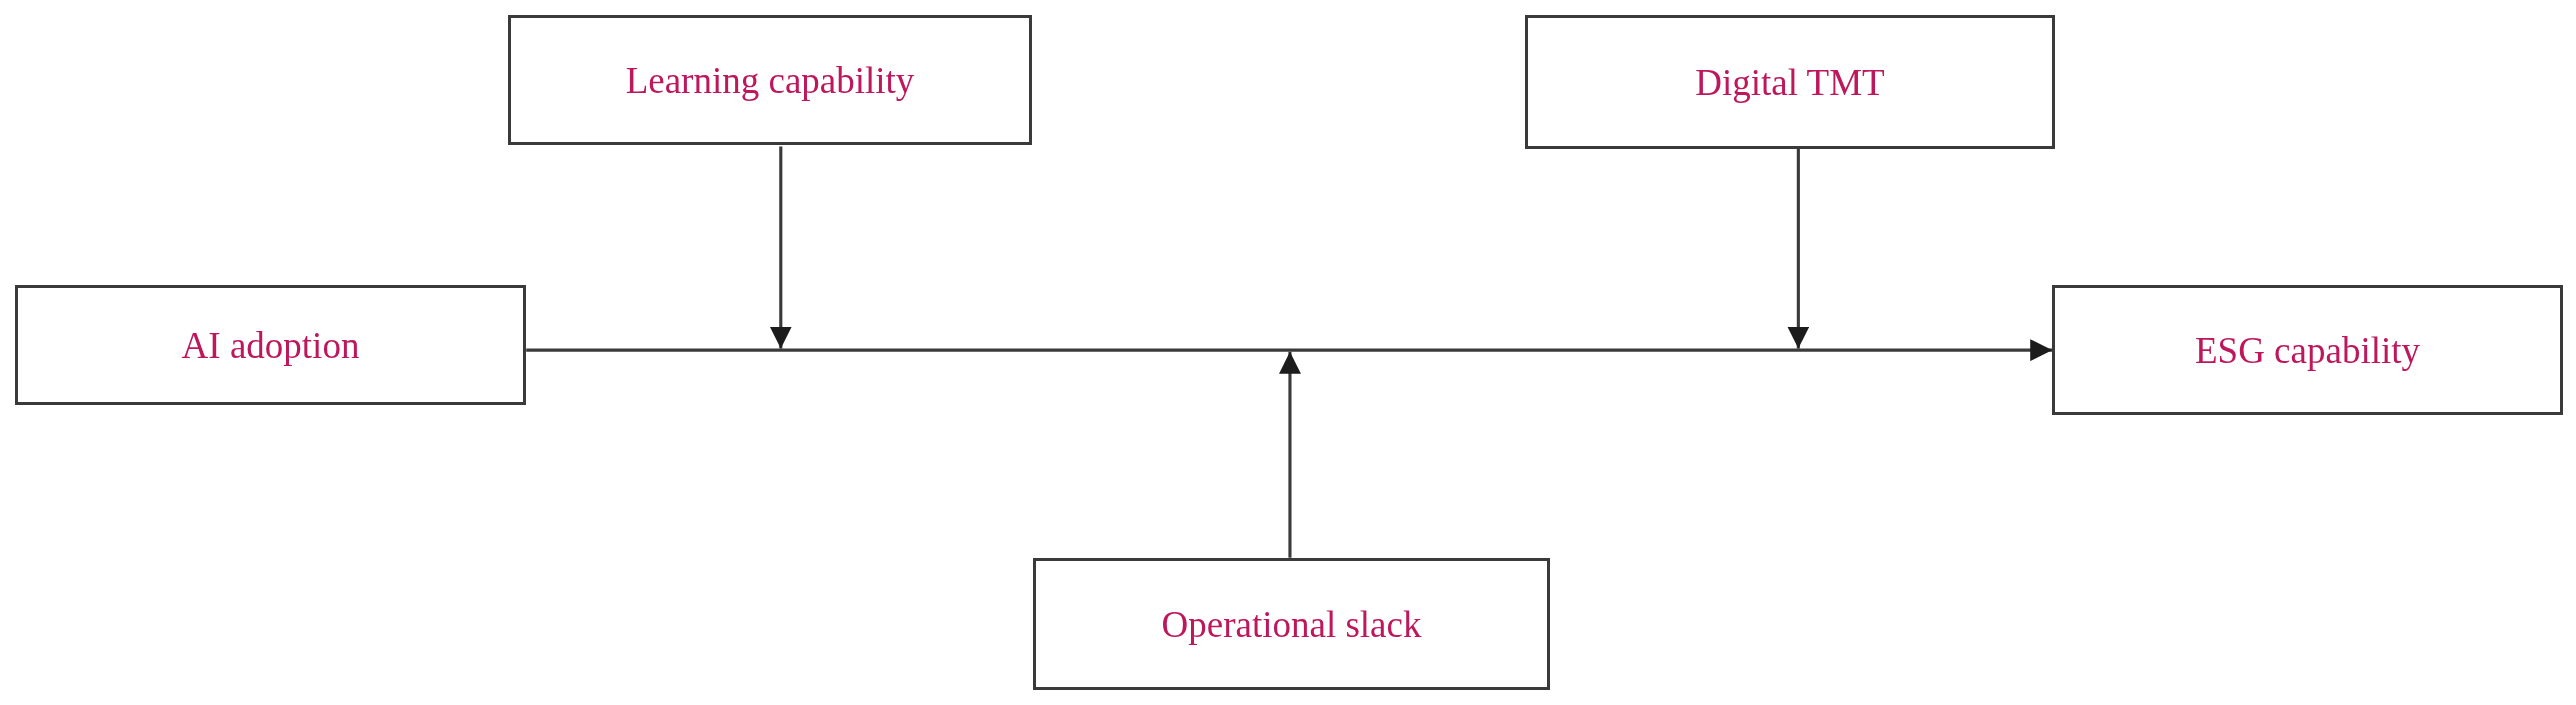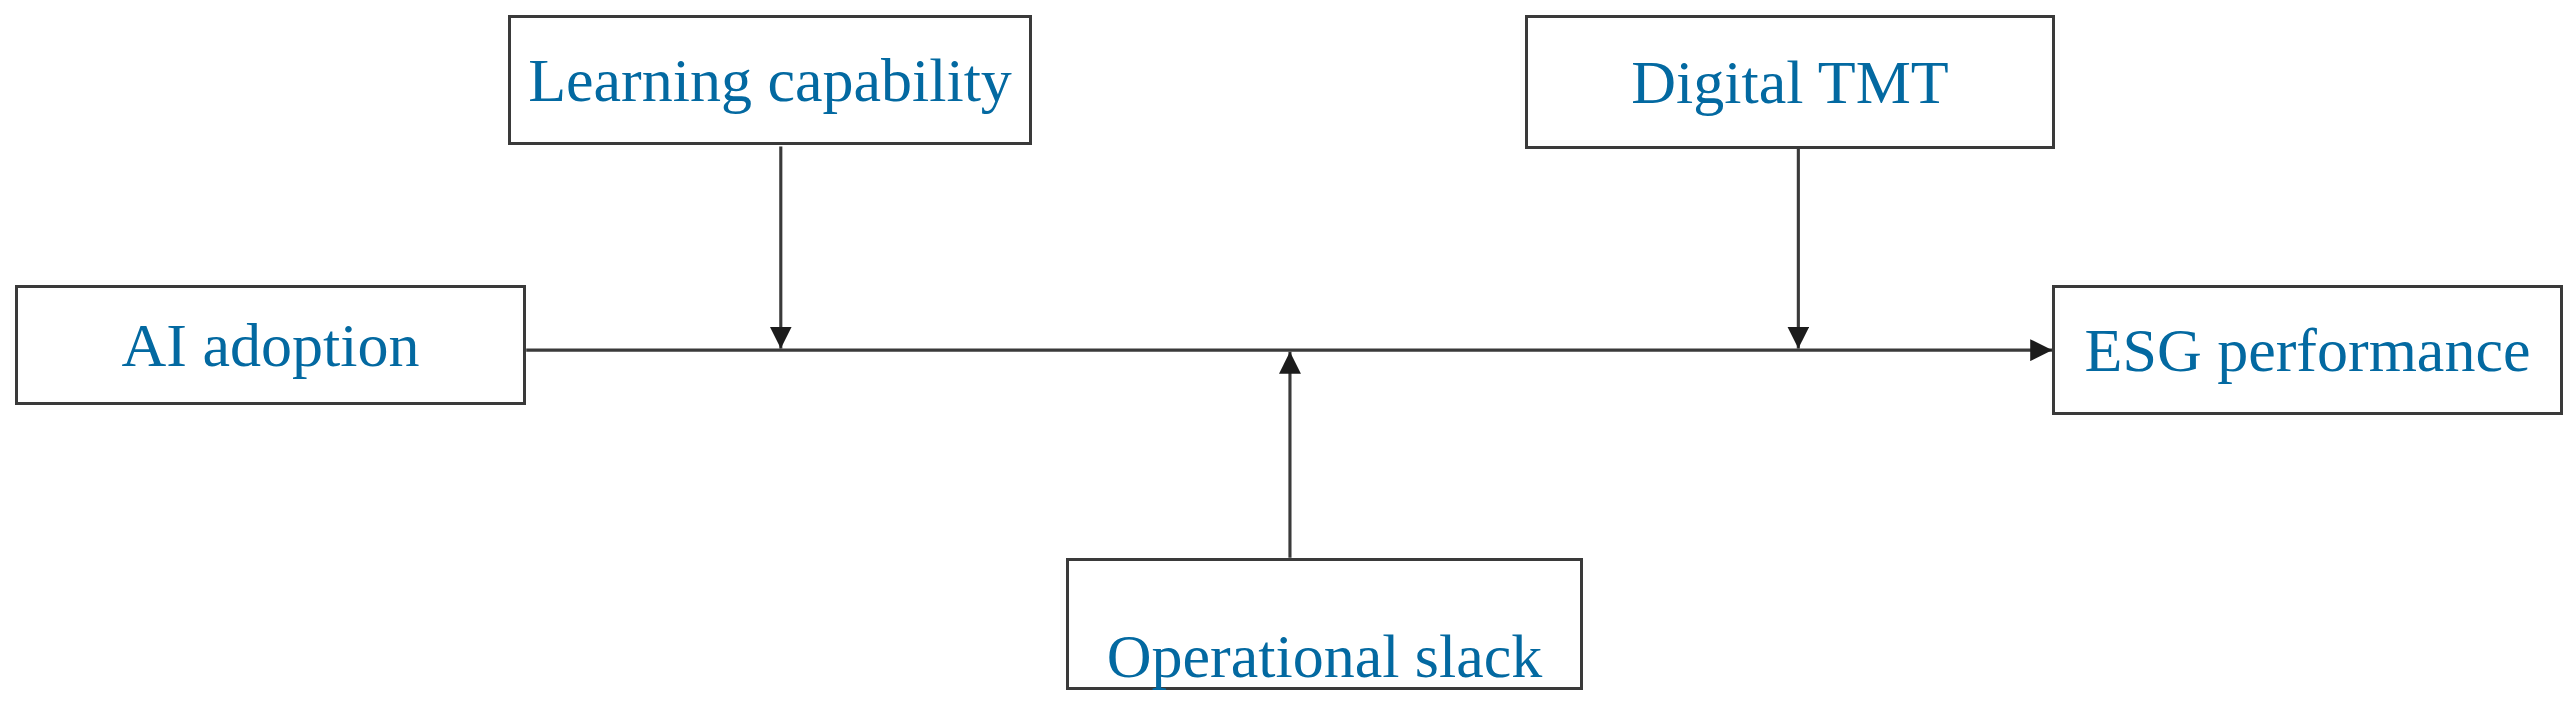--- a/index.html
+++ b/index.html
@@ -18,31 +18,31 @@
     font-family: "Liberation Serif", "DejaVu Serif", serif;
   }
   .node {
     position: absolute;
     box-sizing: border-box;
     border: 3.9px solid #3a3a3a;
     background: #ffffff;
     display: flex;
     align-items: center;
     justify-content: center;
-    font-size: 62px;
+    font-size: 37px;
     line-height: 1;
-    color: #0369a1;
+    color: #be185d;
     white-space: nowrap;
     z-index: 2;
   }
   .node-learning    { left: 508px;  top: 15px;  width: 524px; height: 130px; }
   .node-digital     { left: 1525px; top: 15px;  width: 530px; height: 134px; }
   .node-ai          { left: 15px;   top: 285px; width: 511px; height: 120px; }
   .node-esg         { left: 2052px; top: 285px; width: 511px; height: 130px; }
-  .node-operational { left: 1066px; top: 558px; width: 517px; height: 132px; align-items: flex-end; }
+  .node-operational { left: 1033px; top: 558px; width: 517px; height: 132px; }
   svg.wires {
     position: absolute;
     left: 0;
     top: 0;
     width: 2576px;
     height: 705px;
     z-index: 1;
   }
   svg.wires line {
     stroke: #3a3a3a;
@@ -77,21 +77,21 @@
 
   <div class="node node-digital">
     <span>Digital TMT</span>
   </div>
 
   <div class="node node-ai">
     <span>AI adoption</span>
   </div>
 
   <div class="node node-esg">
-    <span>ESG performance</span>
+    <span>ESG capability</span>
   </div>
 
   <div class="node node-operational">
     <span>Operational slack</span>
   </div>
 
 </div>
 
 
 </body></html>

